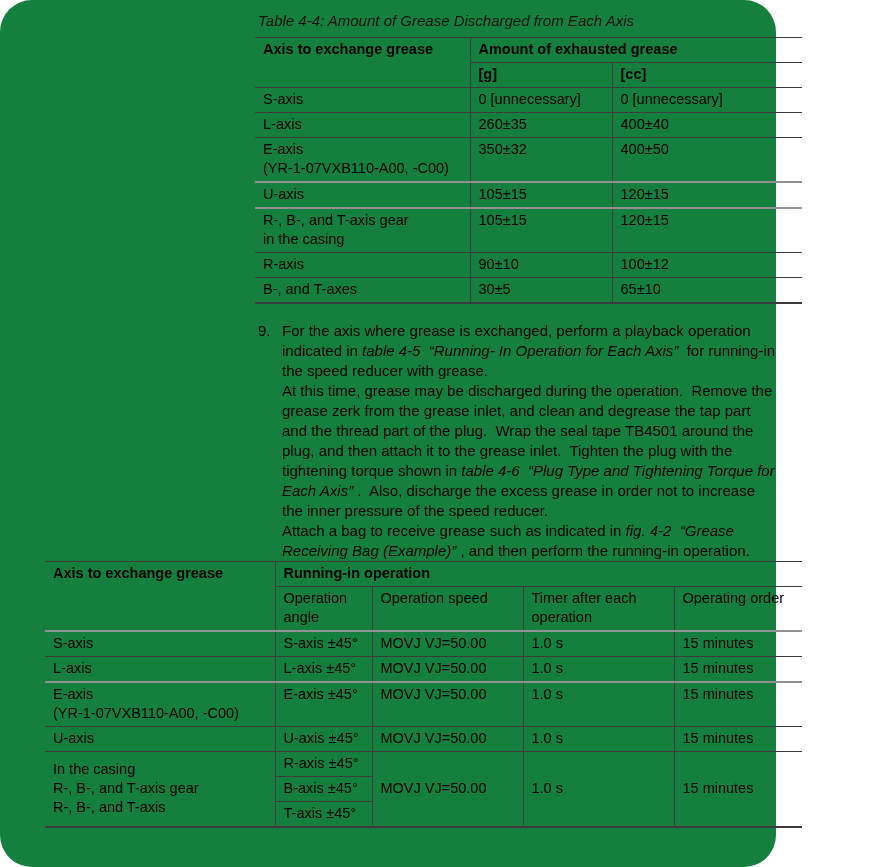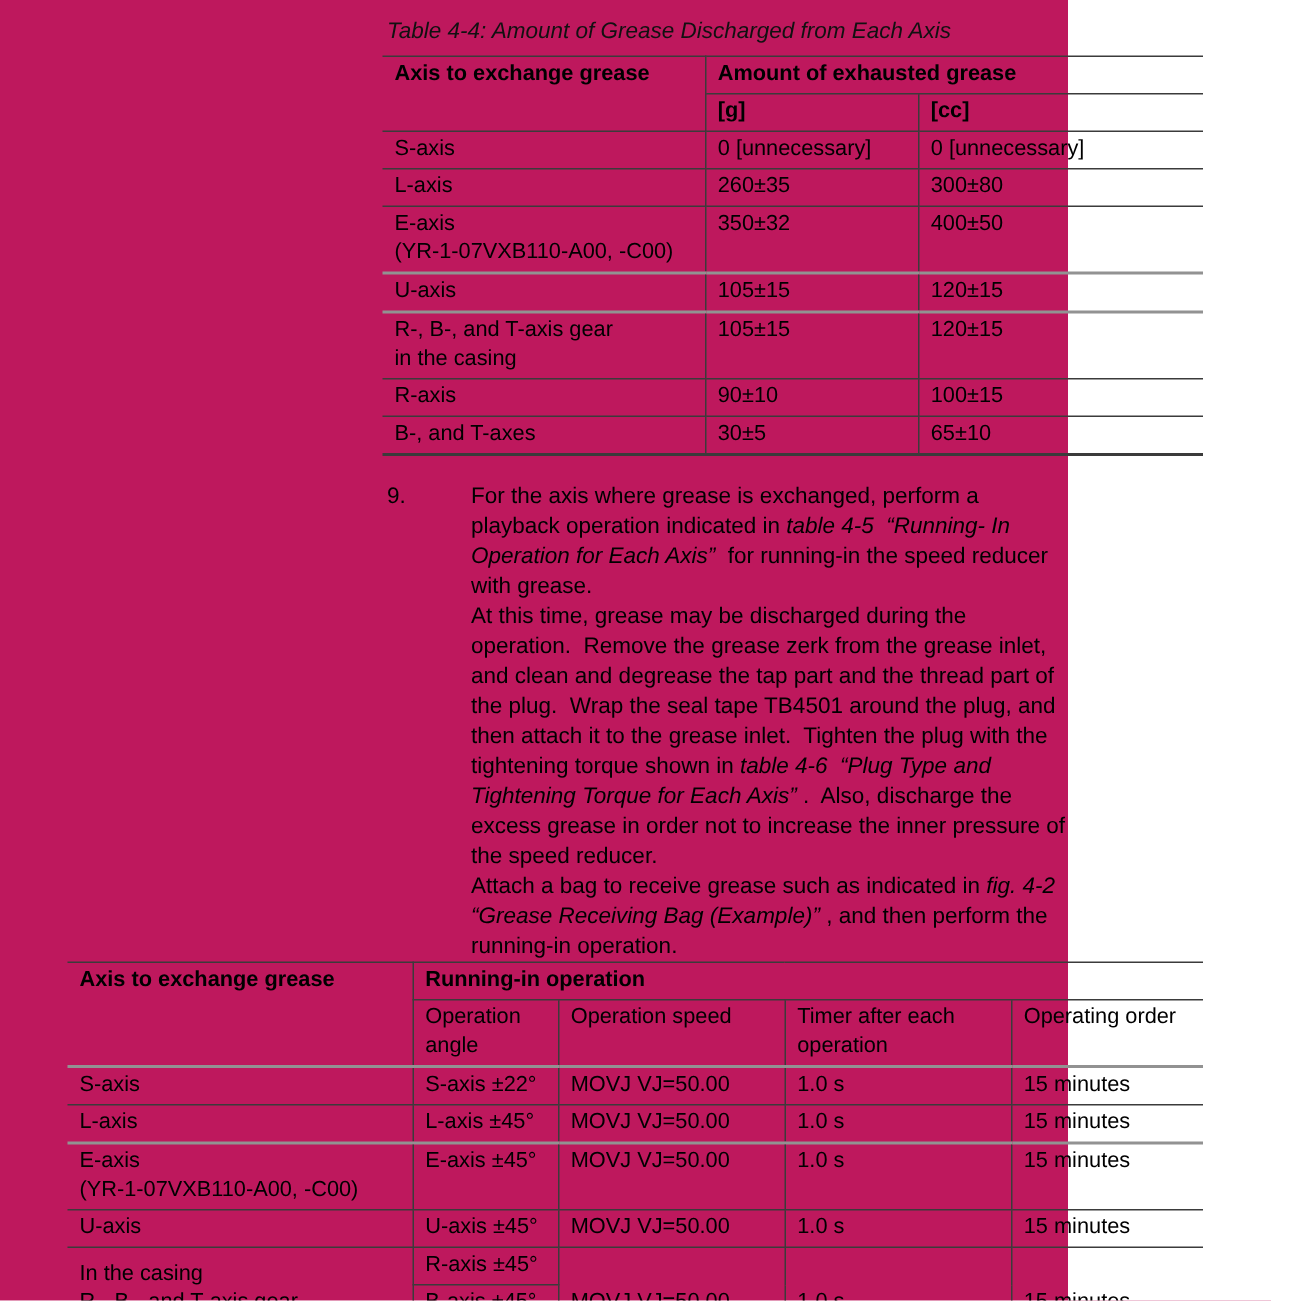--- a/index.html
+++ b/index.html
@@ -3,21 +3,21 @@
 <meta charset="utf-8">
 <style>
   * { margin: 0; padding: 0; box-sizing: border-box; }
   html, body { background: #ffffff; }
   body {
     width: 876px; height: 867px;
     font-family: "Liberation Sans", "DejaVu Sans", sans-serif;
     color: #000000;
     overflow: hidden;
   }
-  .page { position: relative; width: 712px; height: 867px; background: #be185d; }
+  .page { position: relative; width: 776px; height: 867px; background: #15803d; border-radius: 32px; }
 
   .caption {
     font-style: italic;
     font-size: 15px;
     line-height: 19px;
     color: #111;
   }
   .t44-caption { padding: 11px 0 7px 258px; }
   .t45-caption { padding: 12px 0 7px 258px; }
 
@@ -49,21 +49,21 @@
 
   .t45 td.mid { vertical-align: middle; }
 
   .step {
     display: flex;
     padding: 17px 0 0 258px;
     font-size: 15px;
     line-height: 20px;
   }
   .step-num { width: 24px; flex: 0 0 24px; }
-  .step-text { width: 535px; white-space: pre-wrap; margin-left: 32px; }
+  .step-text { width: 535px; white-space: pre-wrap; }
   .step-text .it { font-style: italic; }
 </style>
 </head>
 <body>
 
 <div class="page">
 
   <div class="caption t44-caption">Table 4-4: Amount of Grease Discharged from Each Axis</div>
 
   <table class="doc-table t44">
@@ -82,21 +82,21 @@
         <th class="b">[cc]</th>
       </tr>
       <tr>
         <td>S-axis</td>
         <td>0 [unnecessary]</td>
         <td>0 [unnecessary]</td>
       </tr>
       <tr>
         <td>L-axis</td>
         <td>260±35</td>
-        <td>300±80</td>
+        <td>400±40</td>
       </tr>
       <tr>
         <td>E-axis
 (YR-1-07VXB110-A00, -C00)</td>
         <td>350±32</td>
         <td>400±50</td>
       </tr>
       <tr class="gray-top">
         <td>U-axis</td>
         <td>105±15</td>
@@ -104,21 +104,21 @@
       </tr>
       <tr class="gray-top">
         <td>R-, B-, and T-axis gear
 in the casing</td>
         <td>105±15</td>
         <td>120±15</td>
       </tr>
       <tr>
         <td>R-axis</td>
         <td>90±10</td>
-        <td>100±15</td>
+        <td>100±12</td>
       </tr>
       <tr>
         <td>B-, and T-axes</td>
         <td>30±5</td>
         <td>65±10</td>
       </tr>
     </tbody>
   </table>
 
   <div class="step">
@@ -145,21 +145,21 @@
       <tr>
         <th>Operation
 angle</th>
         <th>Operation speed</th>
         <th>Timer after each
 operation</th>
         <th>Operating order</th>
       </tr>
       <tr class="gray-top">
         <td>S-axis</td>
-        <td>S-axis ±22°</td>
+        <td>S-axis ±45°</td>
         <td>MOVJ VJ=50.00</td>
         <td>1.0 s</td>
         <td>15 minutes</td>
       </tr>
       <tr>
         <td>L-axis</td>
         <td>L-axis ±45°</td>
         <td>MOVJ VJ=50.00</td>
         <td>1.0 s</td>
         <td>15 minutes</td>

